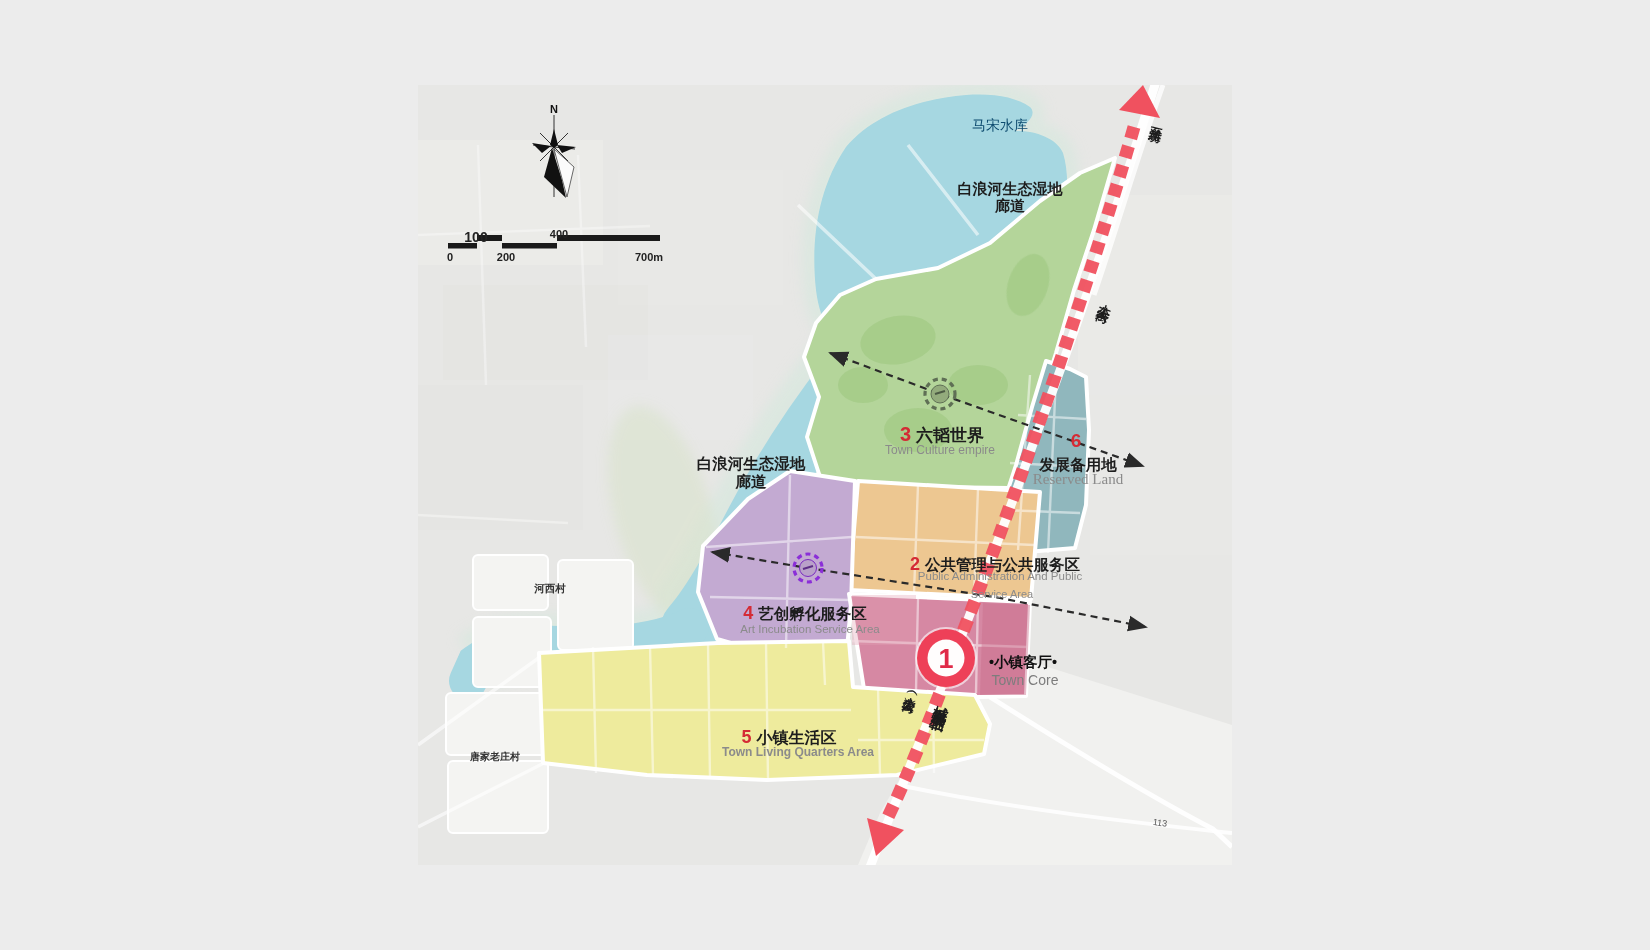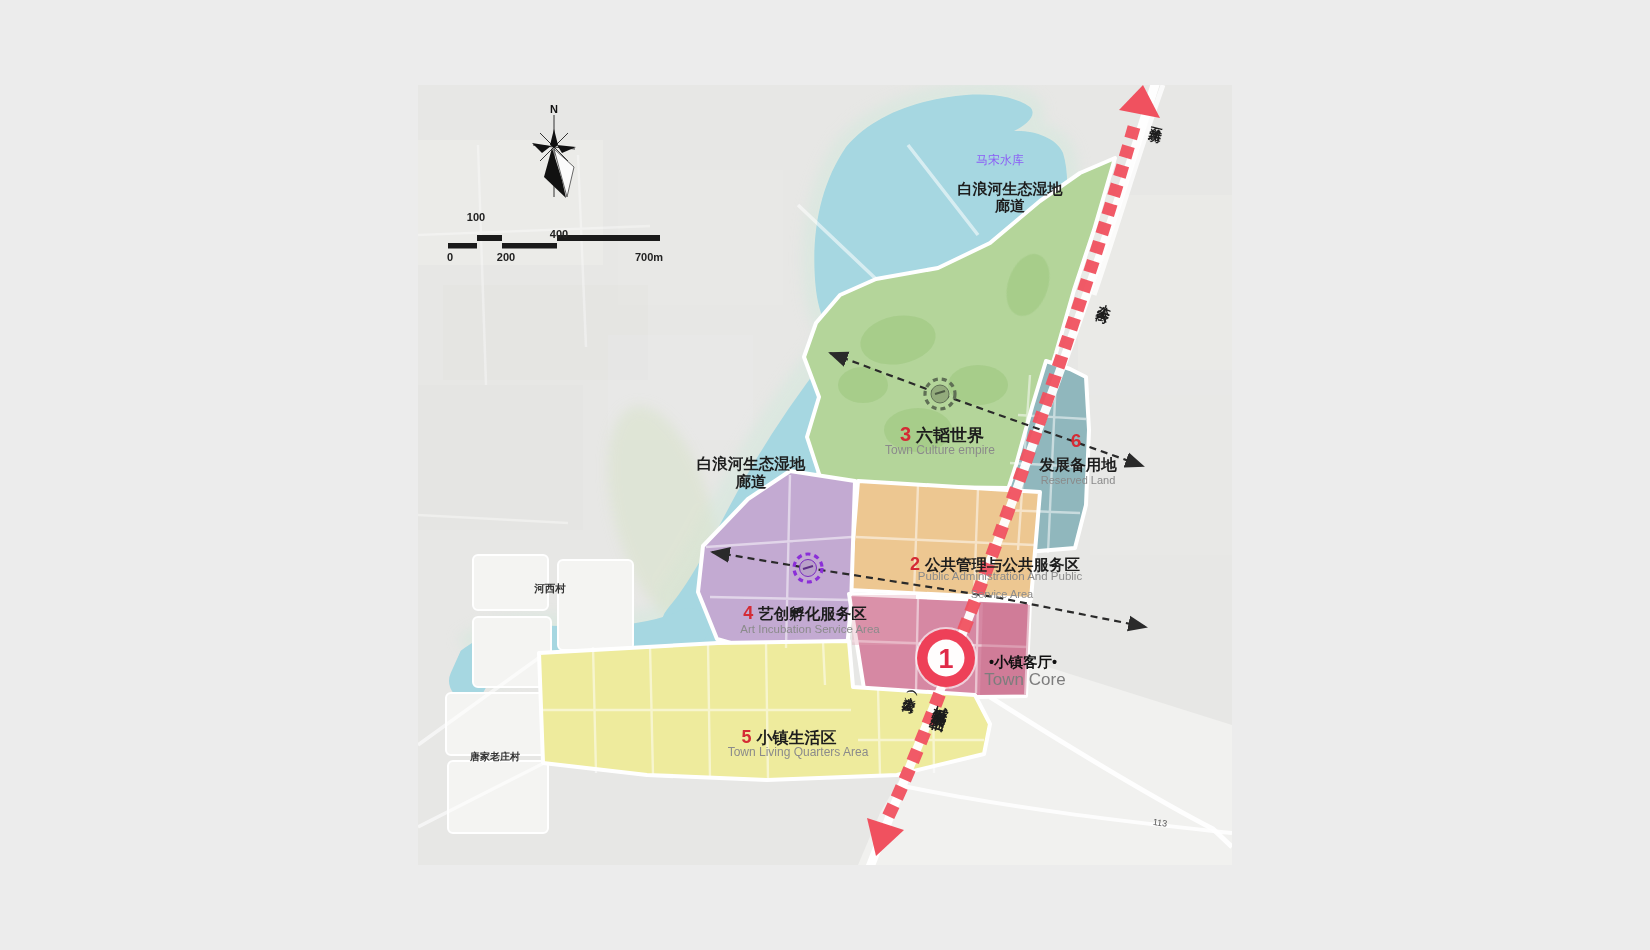--- a/index.html
+++ b/index.html
@@ -147,27 +147,27 @@
     <g fill="#1a1a1a">
       <rect x="30" y="158" width="29" height="5.5"></rect>
       <rect x="59" y="150" width="25" height="6"></rect>
       <rect x="84" y="158" width="55" height="5.5"></rect>
       <rect x="139" y="150" width="103" height="6"></rect>
     </g>
   </svg>
 
   <div class="lbl ctr" style="left:136px;top:24px;font-size:11px;font-weight:bold;color:#111;">N</div>
 
-  <div class="lbl ctr" style="left:58px;top:132px;font-size:11px;font-weight:bold;color:#222;">100</div>
+  <div class="lbl ctr" style="left:58px;top:152px;font-size:14px;font-weight:bold;color:#222;">100</div>
   <div class="lbl ctr" style="left:141px;top:149px;font-size:11px;font-weight:bold;color:#222;">400</div>
   <div class="lbl ctr" style="left:32px;top:172px;font-size:11px;font-weight:bold;color:#222;">0</div>
   <div class="lbl ctr" style="left:88px;top:172px;font-size:11px;font-weight:bold;color:#222;">200</div>
   <div class="lbl ctr" style="left:231px;top:172px;font-size:11px;font-weight:bold;color:#222;">700m</div>
 
-  <div class="lbl ctr" style="left:582px;top:40px;font-size:12px;color:#8b5cf6;margin-top:36px;">马宋水库</div>
+  <div class="lbl ctr" style="left:582px;top:40px;font-size:14px;color:#0c4a6e;">马宋水库</div>
 
   <div class="lbl ctr zh" style="left:592px;top:112px;font-size:15px;">
     <div>白浪河生态湿地</div>
     <div>廊道</div>
   </div>
 
   <div class="lbl vert zh" style="left:734px;top:33px;font-size:12.5px;transform:rotate(13deg);transform-origin:top center;letter-spacing:1px;">至潍坊</div>
 
   <div class="lbl vert zh" style="left:684px;top:210px;font-size:13px;transform:rotate(21deg);transform-origin:top center;letter-spacing:2px;">太公大街</div>
 
@@ -176,40 +176,40 @@
     <div>廊道</div>
   </div>
 
   <div class="lbl ctr" style="left:524px;top:349px;">
     <span class="num" style="font-size:20px;">3</span><span class="zh" style="font-size:17px;">六韬世界</span>
   </div>
   <div class="lbl ctr en" style="left:522px;top:366px;font-size:12px;">Town Culture empire</div>
 
   <div class="lbl ctr num" style="left:658px;top:356px;font-size:19px;">6</div>
   <div class="lbl ctr zh" style="left:660px;top:380px;font-size:15.5px;">发展备用地</div>
-  <div class="lbl ctr en" style="left:660px;top:395px;font-size:11px;">Reserved Land</div>
+  <div class="lbl ctr en" style="left:660px;top:395px;font-size:15px;font-family:Liberation Serif, serif;">Reserved Land</div>
 
   <div class="lbl ctr" style="left:577px;top:479px;">
     <span class="num" style="font-size:18px;">2</span><span class="zh" style="font-size:15.5px;">公共管理与公共服务区</span>
   </div>
   <div class="lbl ctr en" style="left:582px;top:492px;font-size:11.5px;">Public Administration And Public</div>
   <div class="lbl ctr en" style="left:584px;top:509px;font-size:11px;">Service Area</div>
 
   <div class="lbl ctr" style="left:387px;top:528px;">
     <span class="num" style="font-size:18px;">4</span><span class="zh" style="font-size:15.5px;">艺创孵化服务区</span>
   </div>
   <div class="lbl ctr en" style="left:392px;top:545px;font-size:11.5px;">Art Incubation Service Area</div>
 
   <div class="lbl ctr zh" style="left:605px;top:577px;font-size:14.5px;color:#101010;">•小镇客厅•</div>
-  <div class="lbl ctr en" style="left:607px;top:595px;font-size:17px;color:#7d7d7d;">Town Core</div>
+  <div class="lbl ctr en" style="left:607px;top:595px;font-size:14px;color:#7d7d7d;">Town Core</div>
 
   <div class="lbl ctr" style="left:371px;top:652px;">
     <span class="num" style="font-size:18px;">5</span><span class="zh" style="font-size:16px;">小镇生活区</span>
   </div>
-  <div class="lbl ctr en" style="left:380px;top:668px;font-size:12px;">Town Living Quarters Area</div>
+  <div class="lbl ctr en" style="left:380px;top:668px;font-size:12px;font-weight:bold;">Town Living Quarters Area</div>
 
   <div class="lbl ctr" style="left:132px;top:503px;font-size:10.5px;color:#333;font-weight:bold;">河西村</div>
   <div class="lbl ctr" style="left:77px;top:672px;font-size:10px;color:#333;font-weight:bold;">唐家老庄村</div>
   <div class="lbl ctr" style="left:742px;top:738px;font-size:9px;color:#555;transform:translate(-50%,-50%) rotate(8deg);">113</div>
 
   <div class="lbl vert zh" style="left:520px;top:610px;font-size:15px;letter-spacing:2px;transform:rotate(17deg);transform-origin:top center;">城镇发展主轴</div>
   <div class="lbl vert zh" style="left:489px;top:602px;font-size:12.5px;letter-spacing:1px;transform:rotate(17deg);transform-origin:top center;">（太公大街）</div>
 </div>
 </div>
 

